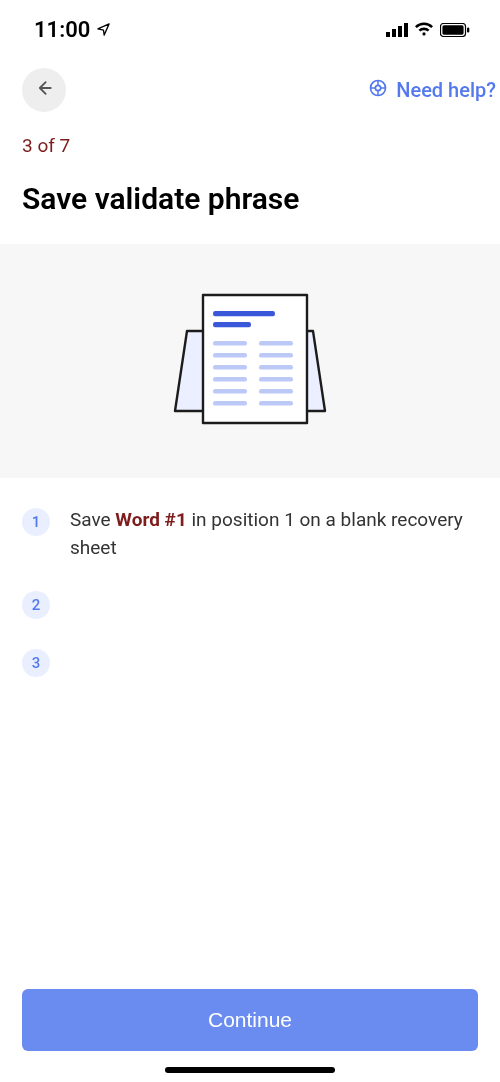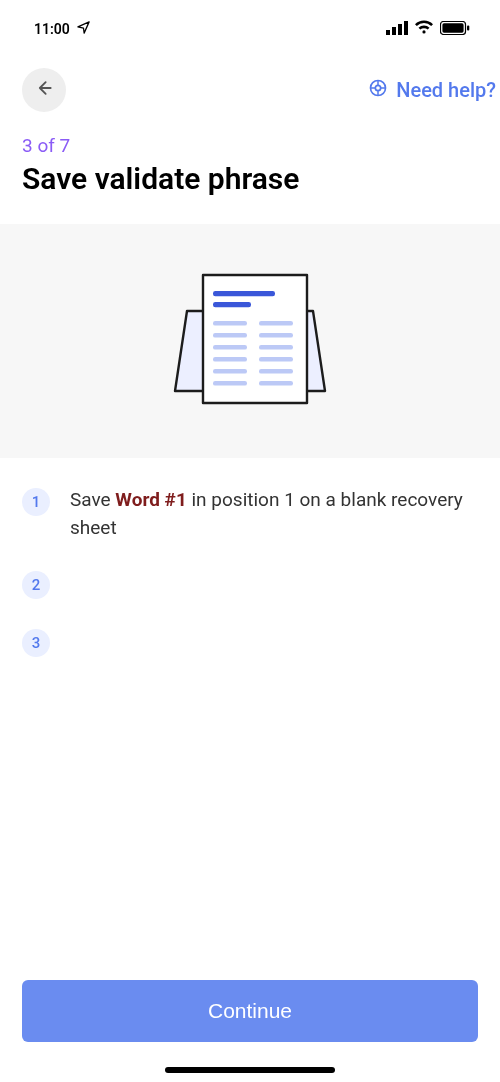--- a/index.html
+++ b/index.html
@@ -11,21 +11,21 @@
       color: #000;
       overflow: hidden;
     }
     .status-bar {
       display: flex;
       justify-content: space-between;
       align-items: center;
       padding: 14px 30px 6px 34px;
       height: 50px;
       font-weight: 600;
-      font-size: 14px;
+      font-size: 22px;
       gap: 13px;
     }
     .status-left { display: flex; align-items: center; gap: 6px; }
     .status-right { display: flex; align-items: center; gap: 6px; }
     .loc-icon { transform: rotate(0deg); }
     .header-row {
       display: flex;
       justify-content: space-between;
       align-items: center;
       padding: 18px 4px 8px 22px;
@@ -43,23 +43,23 @@
       display: flex;
       align-items: center;
       gap: 8px;
       color: #5379ed;
       font-size: 20px;
       font-weight: 500;
       cursor: pointer;
     }
     .title-block { padding: 14px 22px 28px 22px; }
     .step-of {
-      color: #8b5cf6;
+      color: #7f1d1d;
       font-size: 19px;
-      margin-bottom: 4px;
+      margin-bottom: 24px;
     }
     .page-title {
       font-size: 30px;
       font-weight: 600;
     }
     .illustration-area {
       background: #f7f7f7;
       height: 234px;
       display: flex;
       align-items: center;
@@ -88,21 +88,21 @@
       margin-top: 2px;
     }
     .step-text {
       font-size: 19px;
       line-height: 1.45;
       color: #333;
     }
     .step-text .bold { font-weight: 700; color: #7f1d1d; }
     .continue-wrap {
       position: absolute;
-      bottom: 12px;
+      bottom: 3px;
       left: 0;
       width: 500px;
       padding: 0 22px 28px 22px;
     }
     .continue-btn {
       width: 100%;
       height: 62px;
       background: #6a8cf0;
       color: #fff;
       border: none;

